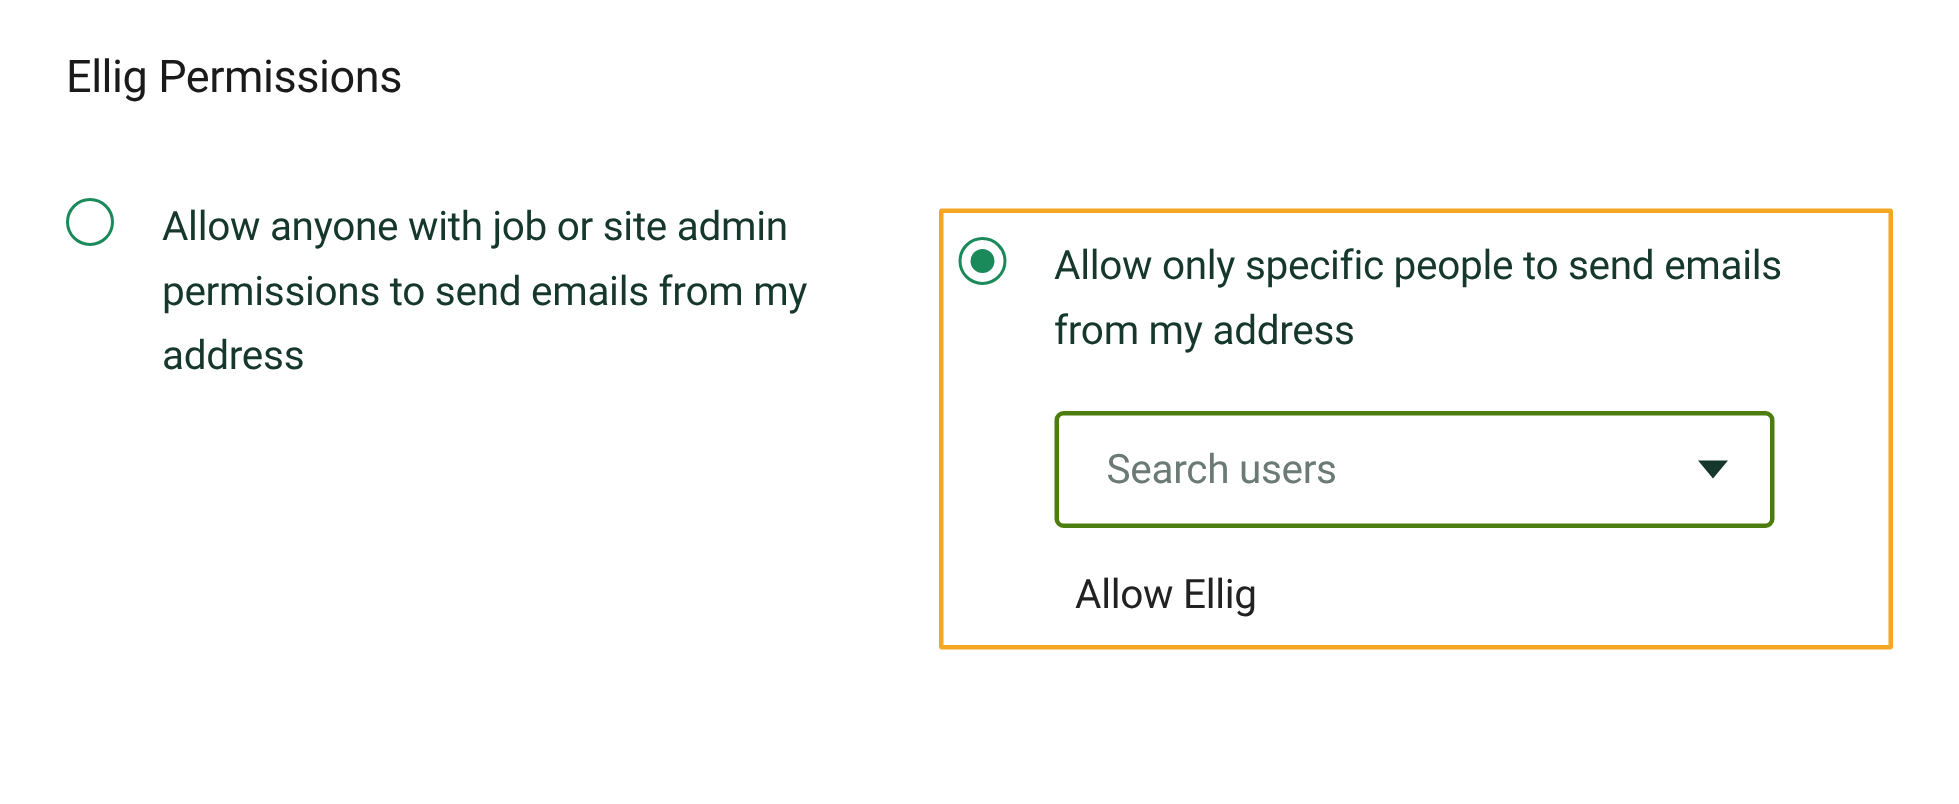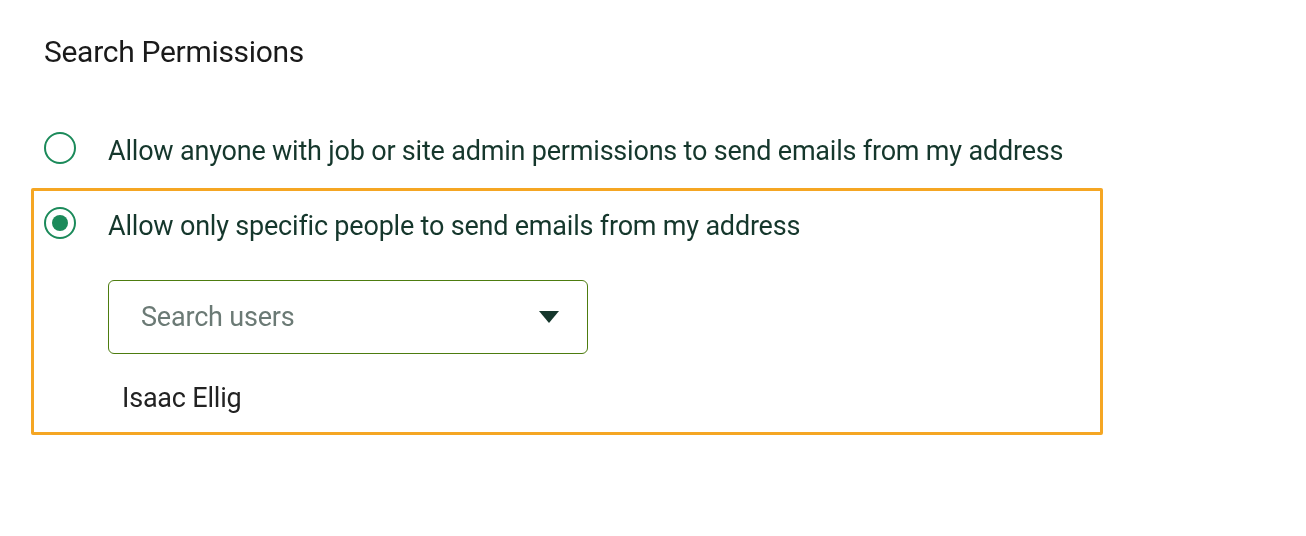--- a/index.html
+++ b/index.html
@@ -16,21 +16,21 @@
     }
     .section-title {
       font-size: 30px;
       font-weight: 400;
       color: #1a1a1a;
       margin-bottom: 58px;
       letter-spacing: -0.3px;
     }
     .radio-group {
       display: flex;
-      flex-direction: column;
+      flex-direction: row;
     }
     .radio-option {
       display: flex;
       align-items: flex-start;
       gap: 32px;
       padding: 3px 0;
     }
     .radio-option.highlighted {
       border: 3px solid #f5a623;
       border-radius: 2px;
@@ -67,21 +67,21 @@
       max-width: 1100px;
       letter-spacing: -0.2px;
     }
     .option-body {
       display: flex;
       flex-direction: column;
     }
     .search-box {
       margin-top: 32px;
       width: 480px;
-      border: 1px solid #4d7c0f;
+      border: 3px solid #4d7c0f;
       border-radius: 6px;
       padding: 20px 28px 20px 32px;
       display: flex;
       align-items: center;
       justify-content: space-between;
       background: #ffffff;
       cursor: pointer;
     }
     .search-placeholder {
       font-size: 27px;
@@ -99,38 +99,38 @@
       margin-top: 28px;
       margin-left: 14px;
       font-size: 27px;
       color: #222222;
       letter-spacing: -0.2px;
     }
   </style>
 </head>
 <body>
 
-<h2 class="section-title">Search Permissions</h2>
+<h2 class="section-title">Ellig Permissions</h2>
 
 <div class="radio-group">
 
   <div class="radio-option">
     <div class="radio-circle"></div>
     <div class="option-body">
       <div class="radio-label">Allow anyone with job or site admin permissions to send emails from my address</div>
     </div>
   </div>
 
   <div class="radio-option highlighted">
     <div class="radio-circle selected"></div>
     <div class="option-body">
       <div class="radio-label">Allow only specific people to send emails from my address</div>
 
       <div class="search-box">
         <span class="search-placeholder">Search users</span>
         <span class="caret-down"></span>
       </div>
 
-      <div class="user-item">Isaac Ellig</div>
+      <div class="user-item">Allow Ellig</div>
     </div>
   </div>
 
 </div>
 
 </body></html>

